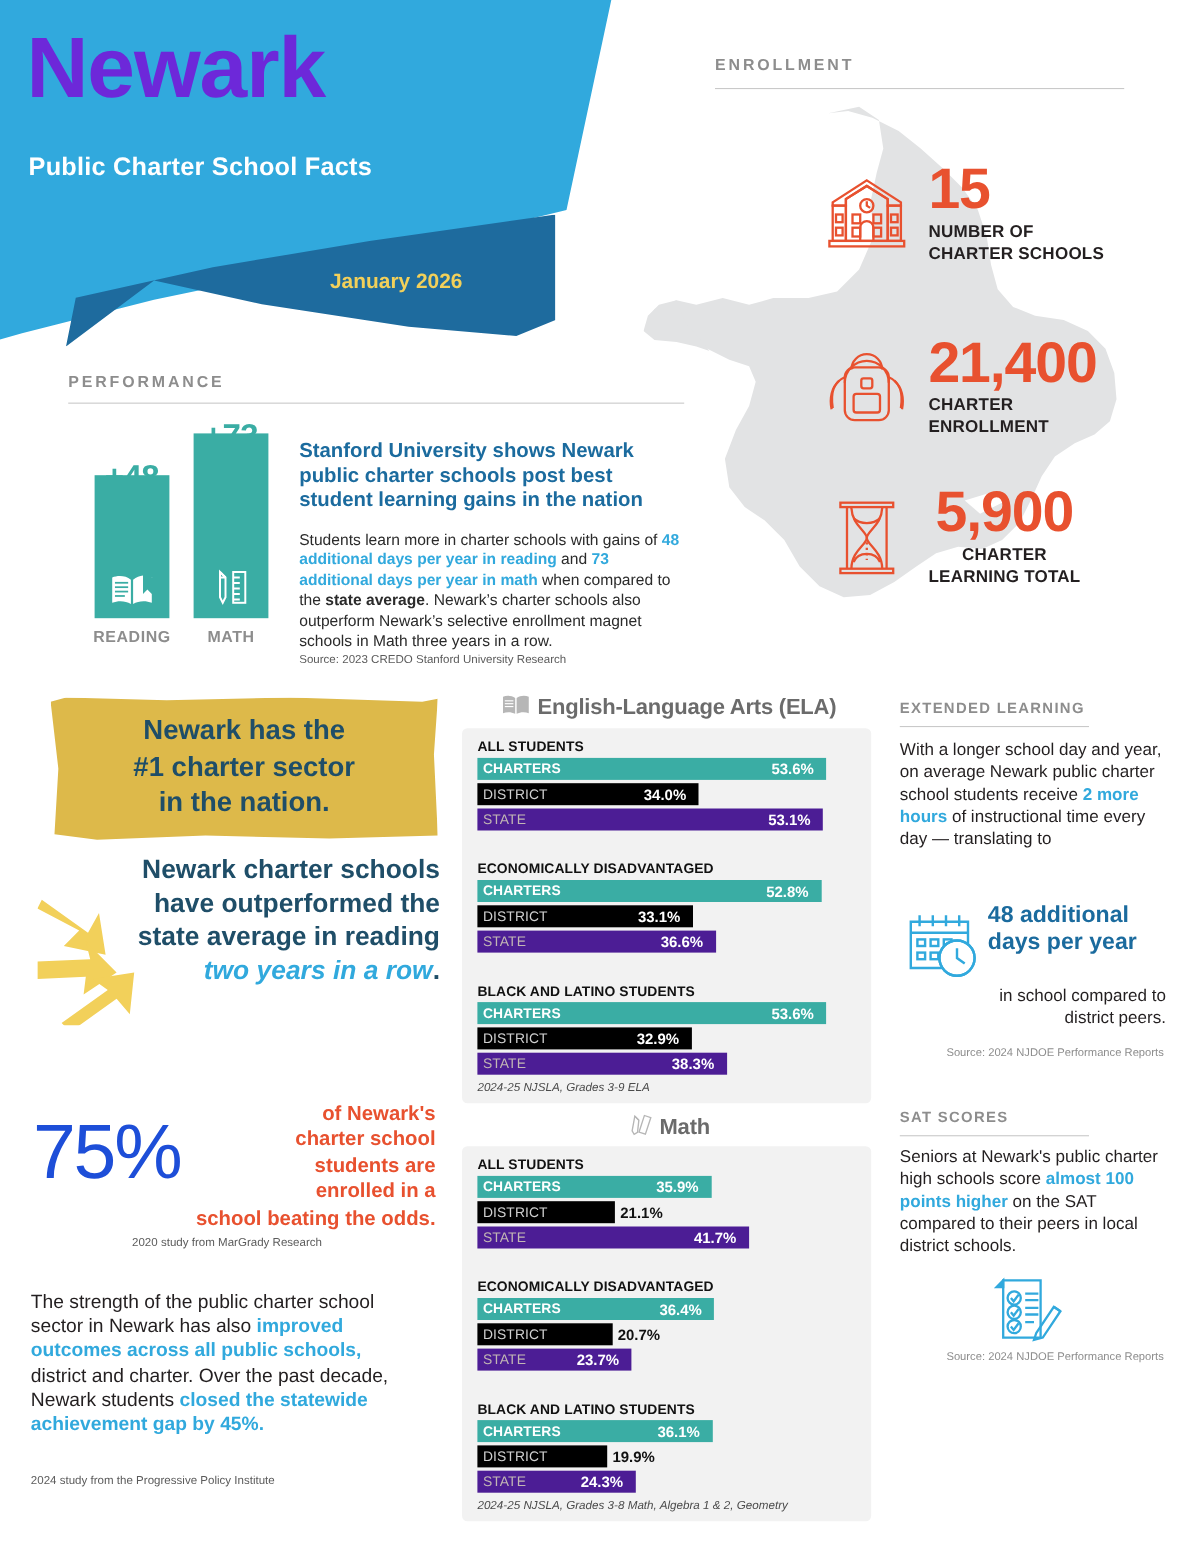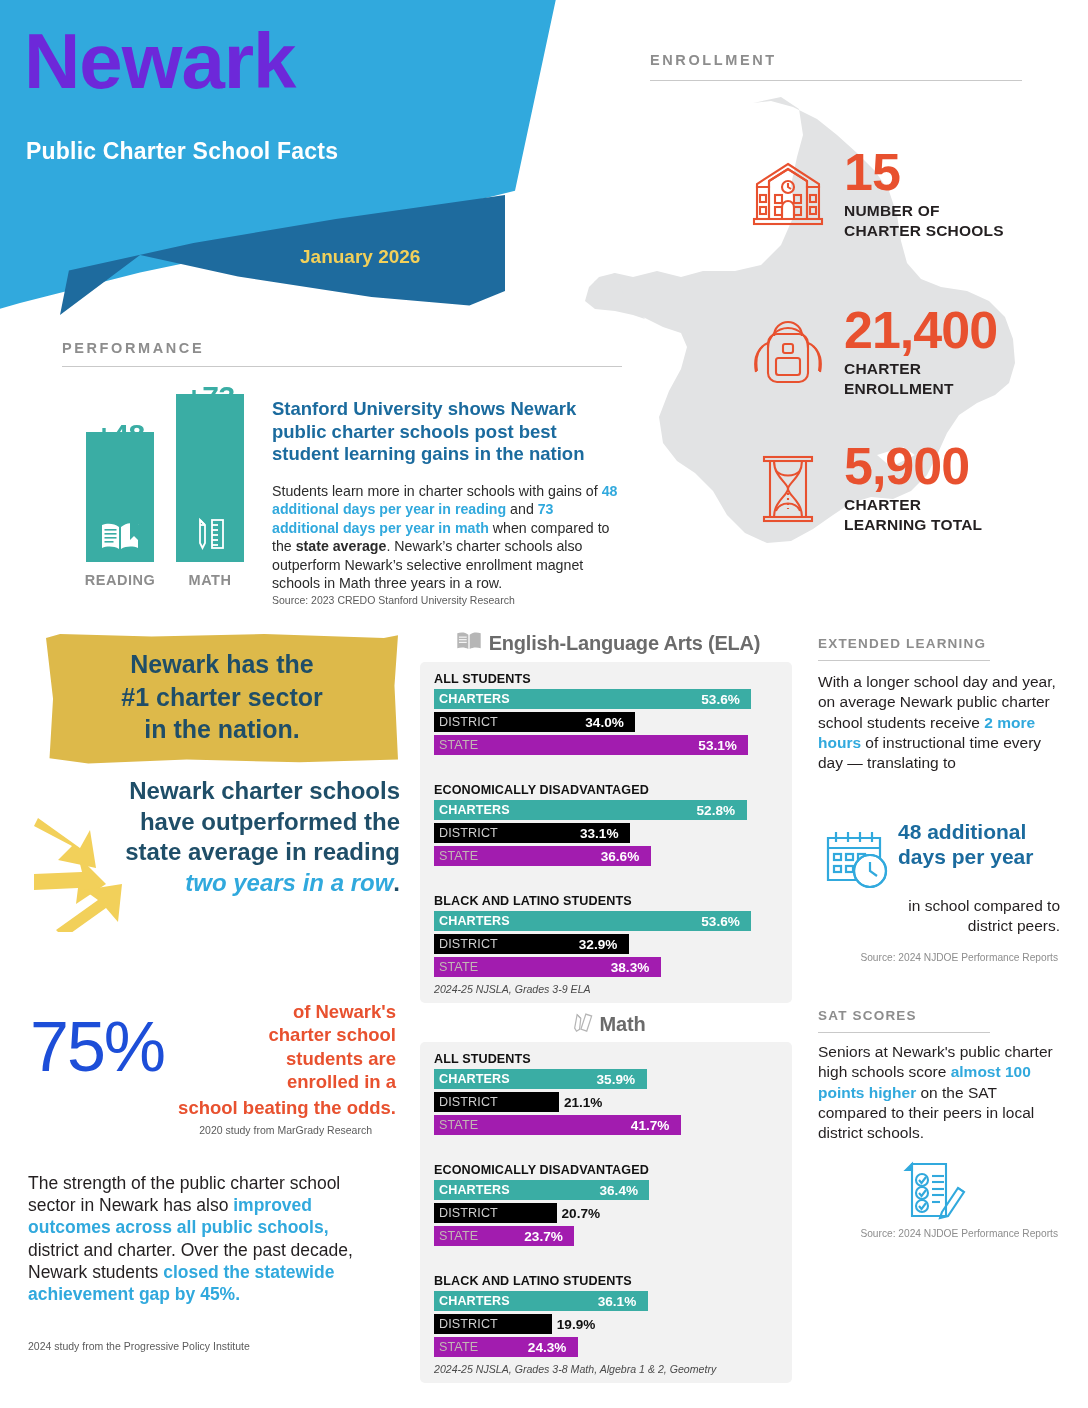--- a/index.html
+++ b/index.html
@@ -93,21 +93,21 @@
     color:#1d4ed8; line-height:1; letter-spacing:-2px;
   }
   .pct-txt {
     position:absolute; left:176px; top:0; width:196px; text-align:right;
     font-size:18.5px; font-weight:700; color:#e8512f; line-height:1.26;
   }
   .pct-tail {
     position:absolute; left:54px; top:96px; width:318px; text-align:right;
     font-size:18.5px; font-weight:700; color:#e8512f; line-height:1.26;
   }
-  .pct-src { position:absolute; left:120px; top:1124px; width:252px; text-align:right; font-size:10.5px; color:#5b5b5b; }
+  .pct-src { position:absolute; left:120px; top:1124px; width:252px; font-size:10.5px; color:#5b5b5b; }
 
   .strength {
     position:absolute; left:28px; top:1172px; width:352px;
     font-size:17.5px; color:#231f20; line-height:1.27;
   }
   .strength b.bl { color:#31a9dd; }
   .strength-src { position:absolute; left:28px; top:1340px; font-size:10.5px; color:#5b5b5b; }
 
   
   .chart-title {
@@ -120,21 +120,21 @@
   .grp-lbl { font-size:12.6px; font-weight:700; color:#111; letter-spacing:.1px; margin:0 0 3px 6px; }
   .row { position:relative; height:20px; margin-bottom:3px; }
   .bar {
     position:absolute; left:6px; top:0; height:20px;
     display:flex; align-items:center; color:#fff;
   }
   .bar .nm { font-size:12.6px; font-weight:700; padding-left:5px; letter-spacing:.1px; }
   .bar.charters { background:#3aada4; }
   .bar.district { background:#000000; }
   .bar.district .nm { font-weight:400; color:#cfcfcf; }
-  .bar.state { background:#a21caf; }
+  .bar.state { background:#4c1d95; }
   .bar.state .nm { font-weight:400; color:#c2b6b4; }
   .val { position:absolute; top:0; height:20px; display:flex; align-items:center; font-size:13.6px; font-weight:700; }
   .val.inside { color:#ffffff; }
   .val.outside { color:#111111; }
   .panel-src { font-size:10.6px; font-style:italic; color:#4a4a4a; margin:6px 0 0 6px; }
 
   
   .rc-body { position:absolute; font-size:15.5px; color:#231f20; line-height:1.31; }
   .rc-body b.bl { color:#31a9dd; }
   .rc-src { position:absolute; font-size:10.2px; color:#8d8d8d; text-align:right; }
@@ -221,21 +221,21 @@
     </div>
     <div class="stat-txt">
       <div class="stat-num">21,400</div>
       <div class="stat-lbl">
         <span>CHARTER</span><br>
         <span>ENROLLMENT</span>
       </div>
     </div>
   </div>
 
-  <div class="stat" style="left:742px; top:442px;">
+  <div class="stat" style="left:742px; top:442px;text-align:center;">
     <div class="stat-icon">
       <svg width="64" height="72" viewBox="0 0 64 72" fill="none" stroke="#e8512f" stroke-width="2.1">
         <rect x="8" y="4" width="48" height="4"></rect>
         <rect x="8" y="64" width="48" height="4"></rect>
         <path d="M14 8 L14 64"></path>
           <path d="M50 8 L50 64"></path>
         <path d="M18 8 C18 24 32 30 32 36 C32 42 18 48 18 64"></path>
         <path d="M46 8 C46 24 32 30 32 36 C32 42 46 48 46 64"></path>
         <path d="M20 18 C26 24 38 24 44 18" stroke-width="2"></path>
         <path d="M20 58 C24 48 40 48 44 58" stroke-width="2"></path>

